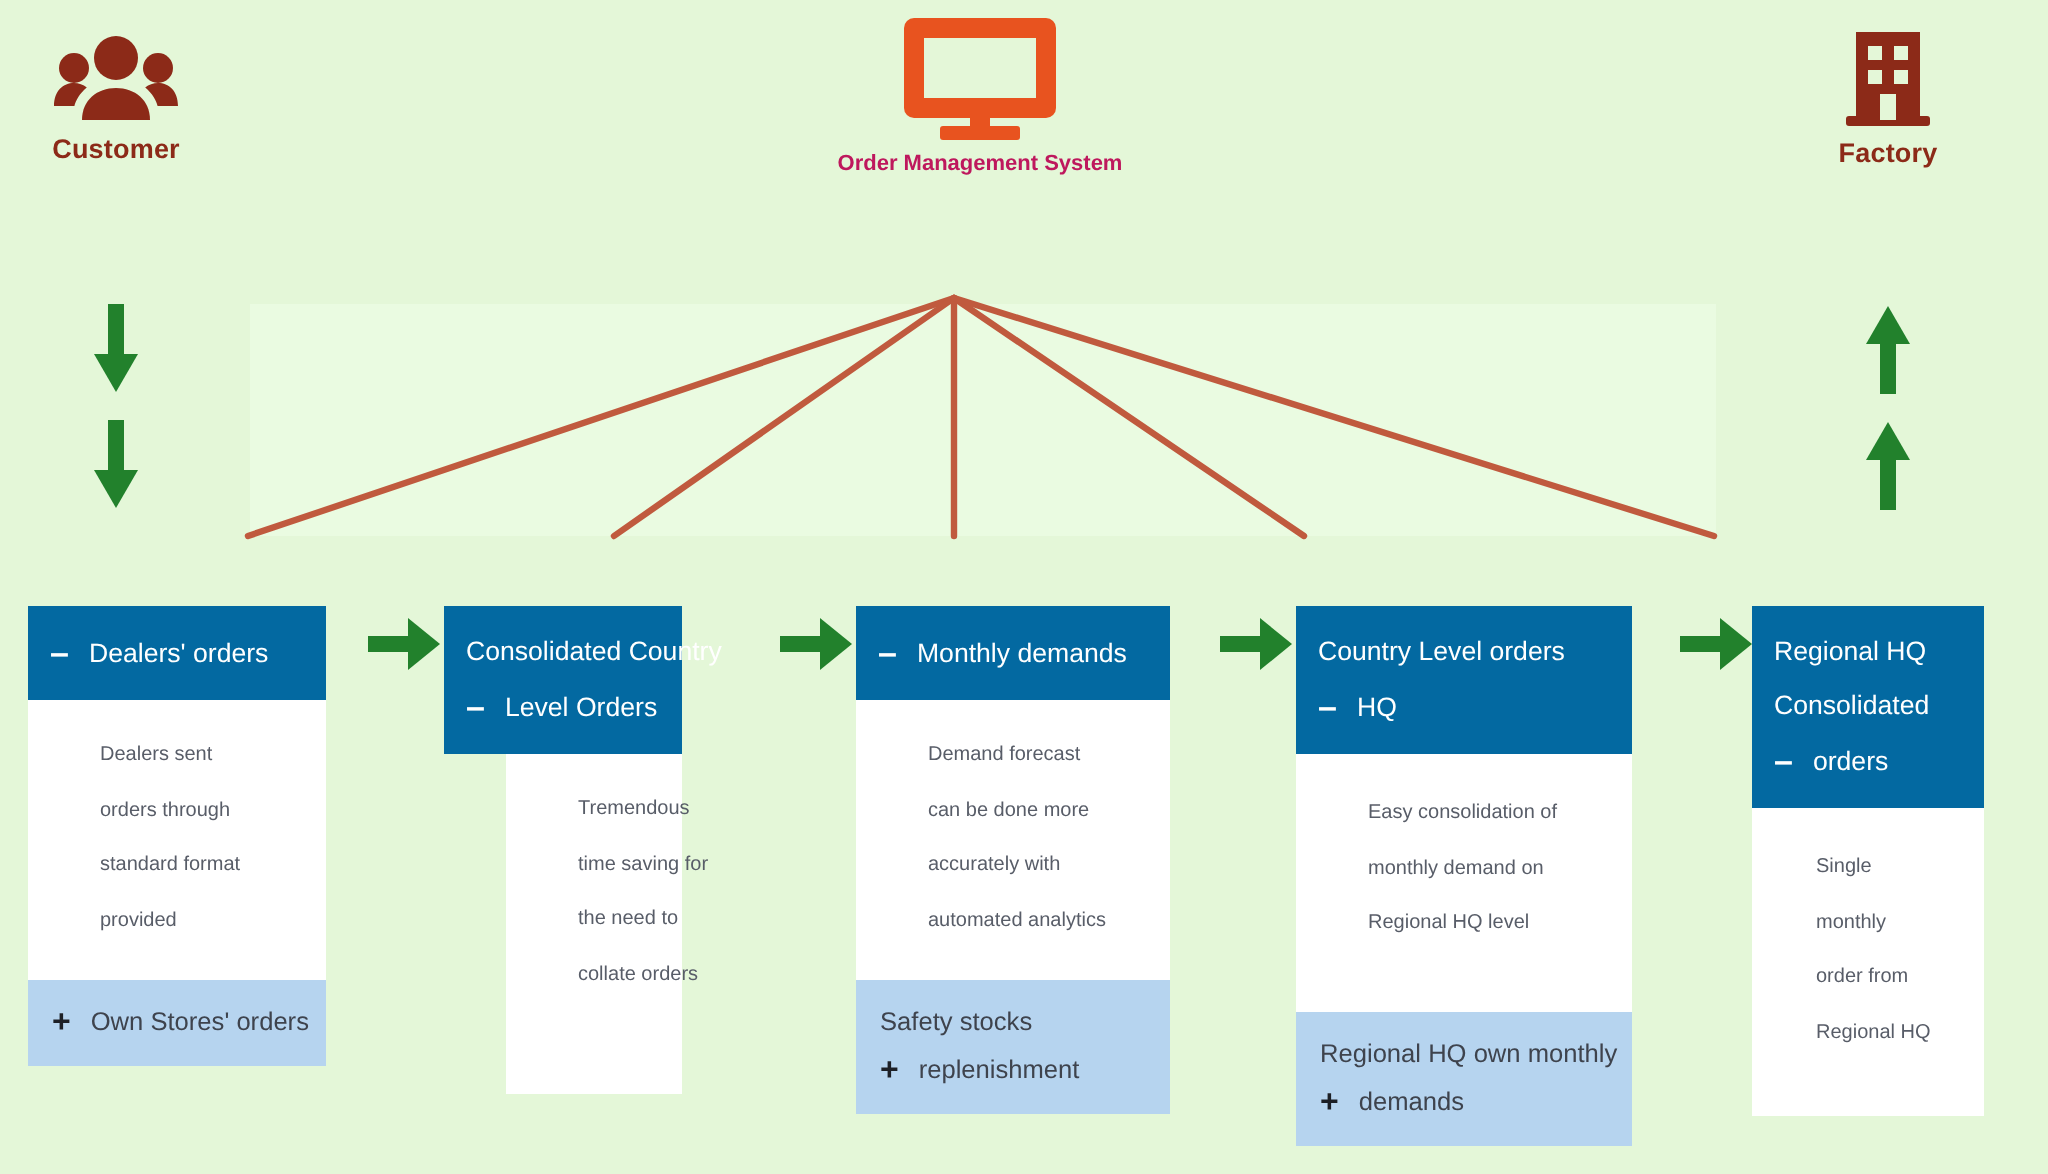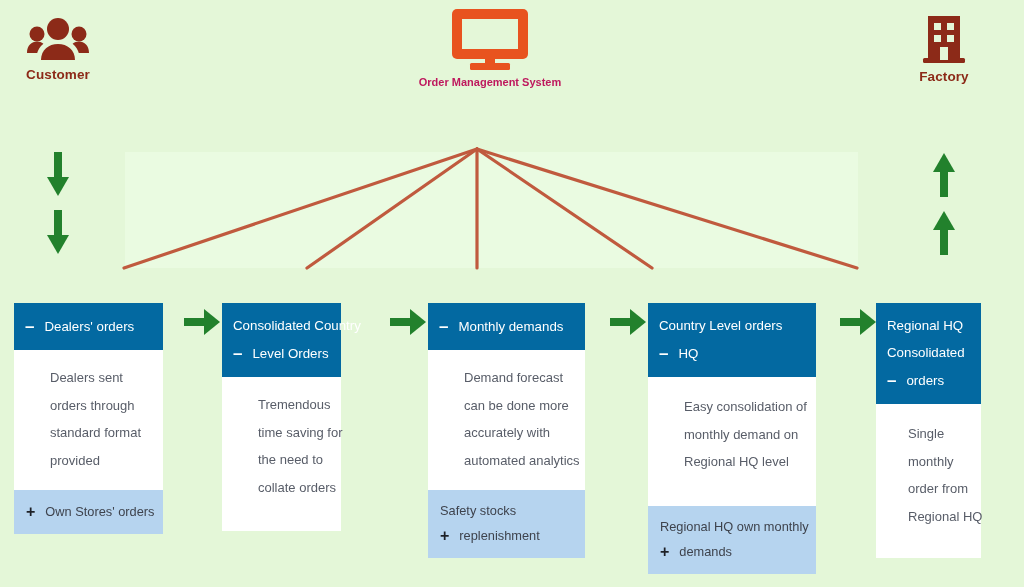--- a/index.html
+++ b/index.html
@@ -101,21 +101,21 @@
     position: relative;
     top: 1px;
   }
   .card-body {
     background: #ffffff;
     padding: 14px 14px 16px 36px;
     box-sizing: border-box;
   }
   .card-body .bline {
     display: block;
-    font-size: 13px;
+    font-size: 10px;
     color: #585d68;
     line-height: 27.5px;
     white-space: nowrap;
   }
   .card-foot {
     background: #b6d4ef;
     color: #3e434d;
     font-size: 12.8px;
     padding: 9px 11px 10px 12px;
     box-sizing: border-box;
@@ -288,21 +288,21 @@
     </div>
   </div>
 
   <div class="card" id="card-2" style="left:222px; top:303px; width:119px;">
     <div class="card-head">
       <span class="hline">Consolidated Country</span>
       <span class="hline">
         <span class="sign sign-minus">–</span><span>Level Orders</span>
       </span>
     </div>
-    <div class="card-body" style="padding-bottom:30px;">
+    <div class="card-body" style="padding-bottom:46px;margin-left:31px;">
       <span class="bline">Tremendous</span>
       <span class="bline">time saving for</span>
       <span class="bline">the need to</span>
       <span class="bline">collate orders</span>
     </div>
   </div>
 
   <div class="card" id="card-3" style="left:428px; top:303px; width:157px;">
     <div class="card-head">
       <span class="hline">
@@ -336,21 +336,21 @@
       <span class="bline">Regional HQ level</span>
     </div>
     <div class="card-foot">
       <span class="fline">Regional HQ own monthly</span>
       <span class="fline">
         <span class="sign sign-plus">+</span><span>demands</span>
       </span>
     </div>
   </div>
 
-  <div class="card" id="card-5" style="left:876px; top:303px; width:105px;">
+  <div class="card" id="card-5" style="left:876px; top:303px; width:116px;">
     <div class="card-head">
       <span class="hline">Regional HQ</span>
       <span class="hline">Consolidated</span>
       <span class="hline">
         <span class="sign sign-minus">–</span><span>orders</span>
       </span>
     </div>
     <div class="card-body" style="padding-top:16px; padding-bottom:28px; padding-left:32px;">
       <span class="bline">Single</span>
       <span class="bline">monthly</span>

